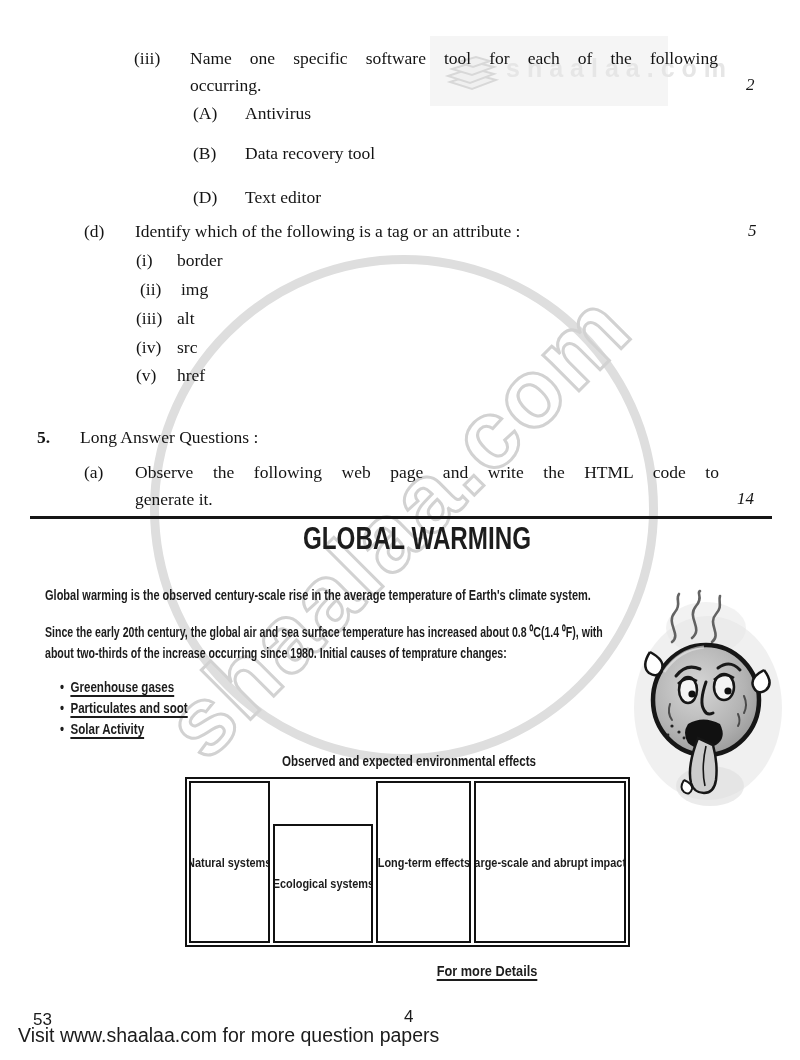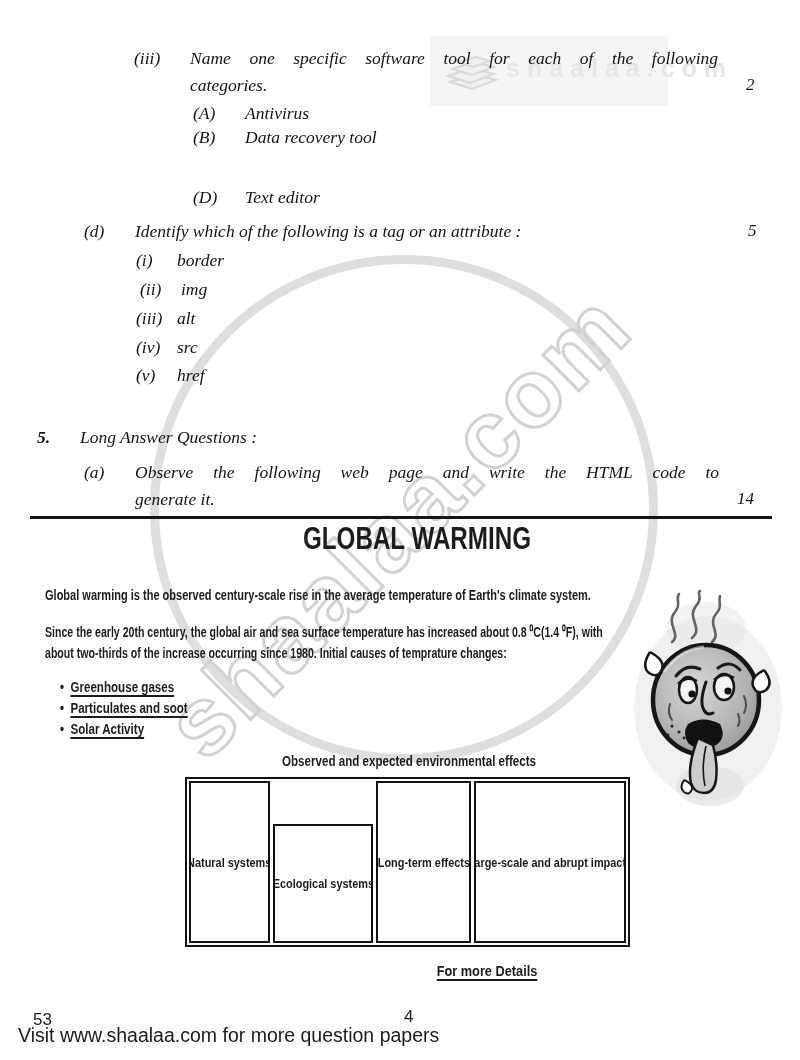--- a/index.html
+++ b/index.html
@@ -15,21 +15,21 @@
            transform:translate(-50%,-50%) rotate(-45deg);
            font-family:"Liberation Sans",sans-serif;font-weight:bold;font-size:96px;
            letter-spacing:3px;color:transparent;-webkit-text-stroke:3px #d2d2d2;}
   .wm-rect{position:absolute;left:430px;top:36px;width:238px;height:70px;background:#f5f5f5;}
   .wm-logo{position:absolute;left:444px;top:52px;opacity:.85;}
   .wm-logo-text{position:absolute;left:506px;top:54px;font-family:"Liberation Sans",sans-serif;
                 font-weight:bold;font-size:25px;letter-spacing:7px;color:#e6e6e6;}
 
   
   .content{position:absolute;inset:0;z-index:2;}
-  .ser{font-size:17.5px;line-height:26px;white-space:nowrap;font-style:italic;}
+  .ser{font-size:17.5px;line-height:26px;white-space:nowrap;}
   .jline{white-space:normal;text-align:justify;text-align-last:justify;}
   .marks{font-style:italic;font-size:17px;}
   .optlab{display:inline-block;width:52px;}
   .itemlab{display:inline-block;width:41px;}
   .bold{font-weight:bold;}
 
   .rule{position:absolute;left:30px;top:516px;width:742px;height:3px;background:#161616;}
 
   
   .web{font-family:"Liberation Sans",sans-serif;font-weight:bold;color:#1c1c1c;}
@@ -75,27 +75,27 @@
     </svg>
     <div class="wm-logo-text">shaalaa.com</div>
     <div class="wm-circle"></div>
     <div class="wm-text">shaalaa.com</div>
   </div>
 
   <div class="content">
 
     <div class="abs ser" style="left:134px;top:45px;">(iii)</div>
     <div class="abs ser jline" style="left:190px;top:45px;width:528px;">Name one specific software tool for each of the following</div>
-    <div class="abs ser" style="left:190px;top:72px;">categories.</div>
+    <div class="abs ser" style="left:190px;top:72px;">occurring.</div>
     <div class="abs ser marks" style="left:746px;top:72px;">2</div>
 
     <div class="abs ser" style="left:193px;top:100px;">
       <span class="optlab">(A)</span><span>Antivirus</span>
     </div>
-    <div class="abs ser" style="left:193px;top:124px;">
+    <div class="abs ser" style="left:193px;top:140px;">
       <span class="optlab">(B)</span><span>Data recovery tool</span>
     </div>
     <div class="abs ser" style="left:193px;top:184px;">
       <span class="optlab">(D)</span><span>Text editor</span>
     </div>
 
     <div class="abs ser" style="left:84px;top:218px;">(d)</div>
     <div class="abs ser" style="left:135px;top:218px;">Identify which of the following is a tag or an attribute :</div>
     <div class="abs ser marks" style="left:748px;top:218px;">5</div>
 

